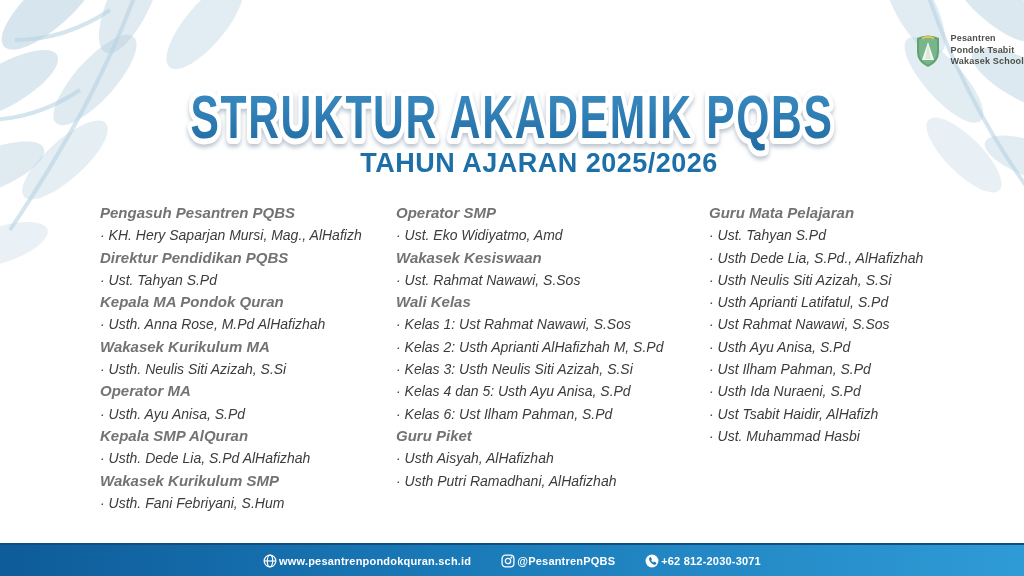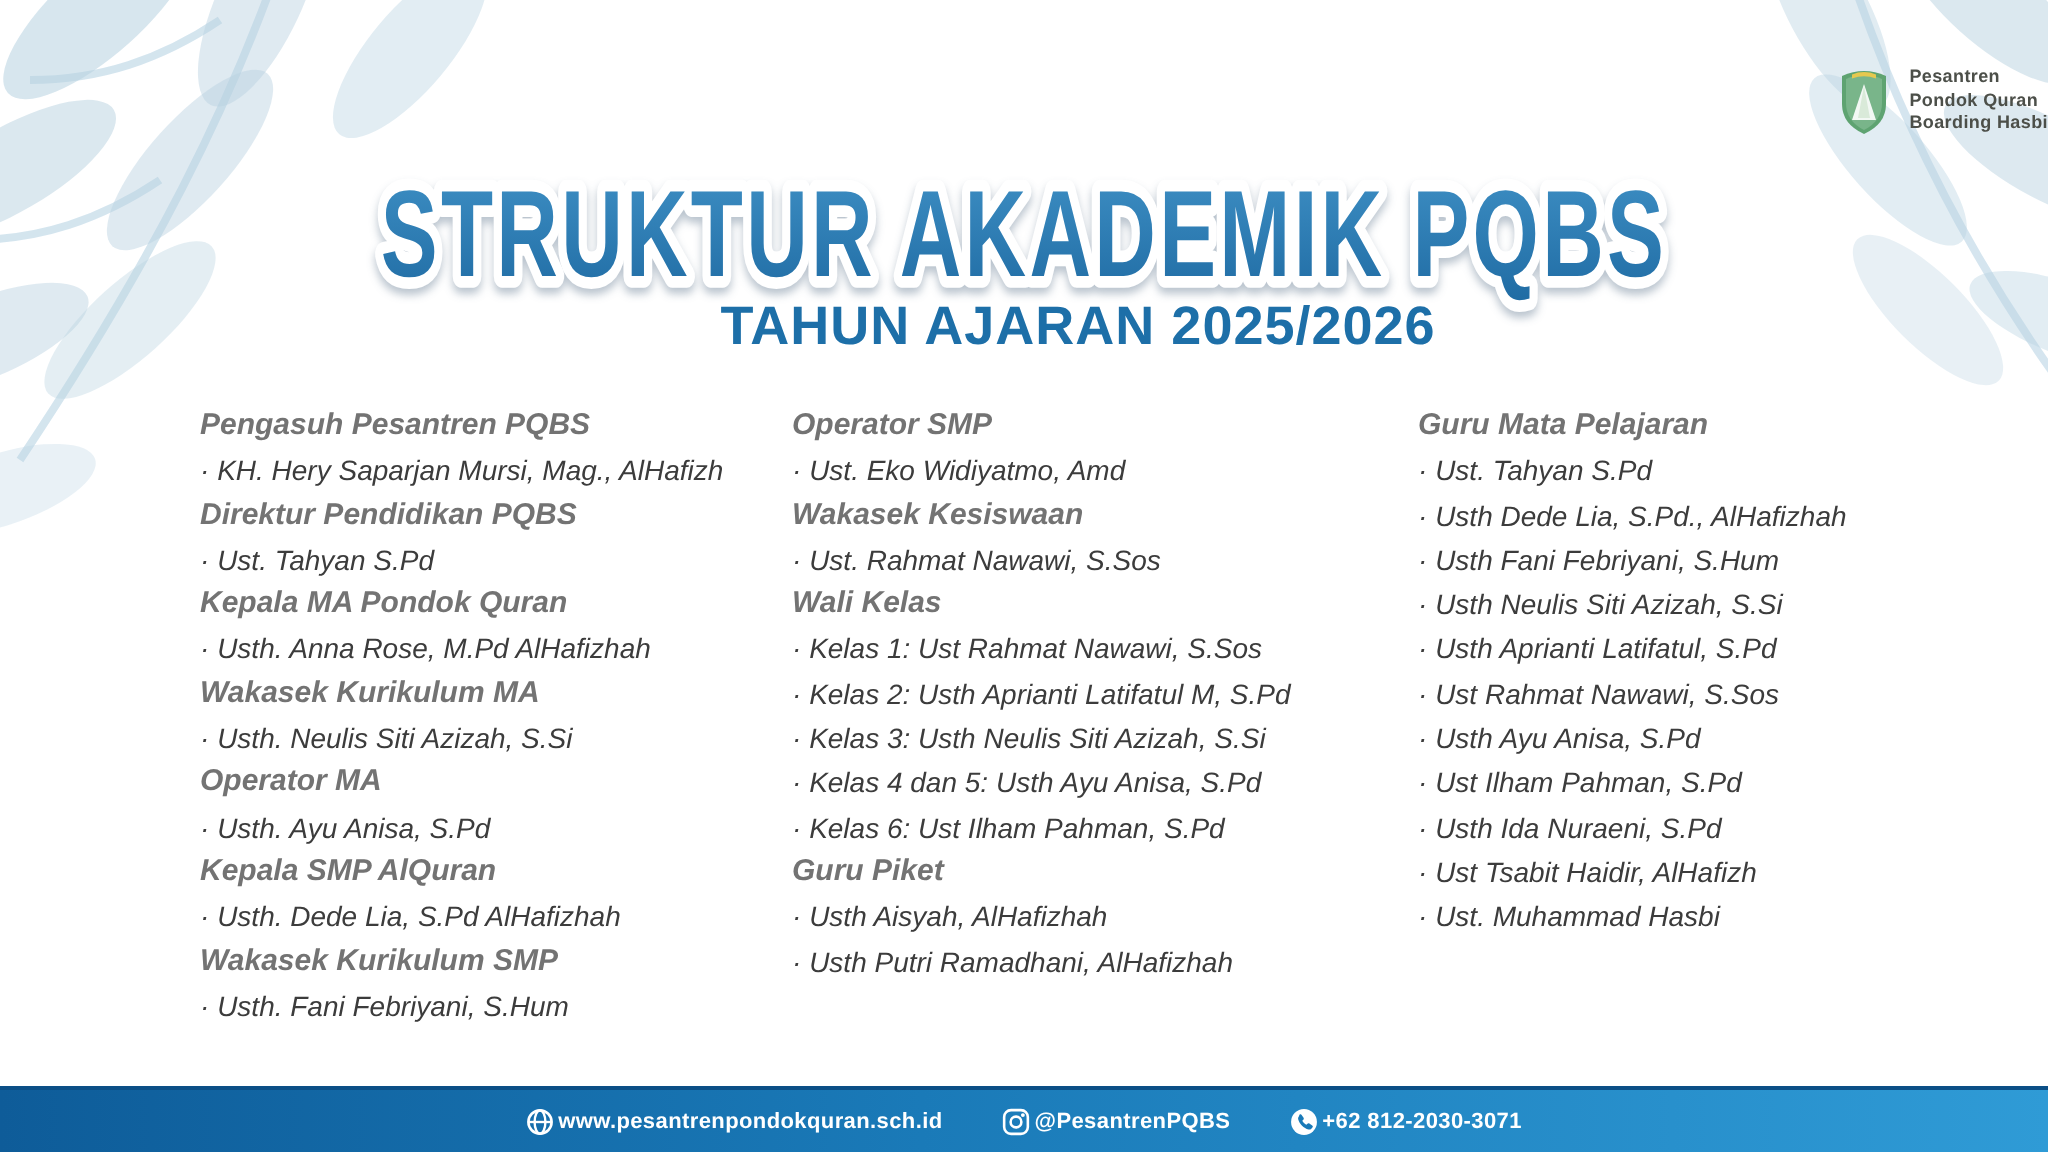--- a/index.html
+++ b/index.html
@@ -103,22 +103,22 @@
   <div class="logo-block">
     <svg width="28" height="34" viewBox="0 0 28 34">
       <path d="M3,4 Q14,-1 25,4 L25,18 Q25,28 14,33 Q3,28 3,18 Z" fill="#5ea371"></path>
       <path d="M5,5.5 Q14,1.5 23,5.5 L23,17.5 Q23,26.5 14,31 Q5,26.5 5,17.5 Z" fill="#79b58a"></path>
       <path d="M14,8 L20,26 L8,26 Z" fill="#ffffff" opacity="0.9"></path>
       <path d="M14,9 L17,25 L11,25 Z" fill="#d9ead9"></path>
       <path d="M8,3.2 Q14,0.8 20,3.2 L20,5.2 Q14,3 8,5.2 Z" fill="#e6c84f"></path>
     </svg>
     <div class="logo-text">
       <div>Pesantren</div>
-      <div>Pondok Quran</div>
-      <div>Boarding Hasbi</div>
+      <div>Pondok Tsabit</div>
+      <div>Wakasek School</div>
     </div>
   </div>
 
   <svg class="title-svg" width="1024" height="74" viewBox="0 0 1024 74">
     <defs>
       <linearGradient id="titleGrad" x1="0" y1="0" x2="0" y2="1">
         <stop offset="0" stop-color="#3e8fc4"></stop>
         <stop offset="1" stop-color="#1f6ba3"></stop>
       </linearGradient>
     </defs>
@@ -144,33 +144,32 @@
       <div class="sec-heading">Wakasek Kurikulum SMP</div>
       <div class="member-item">Usth. Fani Febriyani, S.Hum</div>
     </div>
   <div class="col col-2">
       <div class="sec-heading">Operator SMP</div>
       <div class="member-item">Ust. Eko Widiyatmo, Amd</div>
       <div class="sec-heading">Wakasek Kesiswaan</div>
       <div class="member-item">Ust. Rahmat Nawawi, S.Sos</div>
       <div class="sec-heading">Wali Kelas</div>
       <div class="member-item">Kelas 1: Ust Rahmat Nawawi, S.Sos</div>
-      <div class="member-item">Kelas 2: Usth Aprianti Latifatul M, S.Pd</div>
+      <div class="member-item">Kelas 2: Usth Aprianti AlHafizhah M, S.Pd</div>
       <div class="member-item">Kelas 3: Usth Neulis Siti Azizah, S.Si</div>
       <div class="member-item">Kelas 4 dan 5: Usth Ayu Anisa, S.Pd</div>
       <div class="member-item">Kelas 6: Ust Ilham Pahman, S.Pd</div>
       <div class="sec-heading">Guru Piket</div>
       <div class="member-item">Usth Aisyah, AlHafizhah</div>
       <div class="member-item">Usth Putri Ramadhani, AlHafizhah</div>
     </div>
   <div class="col col-3">
       <div class="sec-heading">Guru Mata Pelajaran</div>
       <div class="member-item">Ust. Tahyan S.Pd</div>
       <div class="member-item">Usth Dede Lia, S.Pd., AlHafizhah</div>
-      <div class="member-item">Usth Fani Febriyani, S.Hum</div>
       <div class="member-item">Usth Neulis Siti Azizah, S.Si</div>
       <div class="member-item">Usth Aprianti Latifatul, S.Pd</div>
       <div class="member-item">Ust Rahmat Nawawi, S.Sos</div>
       <div class="member-item">Usth Ayu Anisa, S.Pd</div>
       <div class="member-item">Ust Ilham Pahman, S.Pd</div>
       <div class="member-item">Usth Ida Nuraeni, S.Pd</div>
       <div class="member-item">Ust Tsabit Haidir, AlHafizh</div>
       <div class="member-item">Ust. Muhammad Hasbi</div>
     </div>
 

